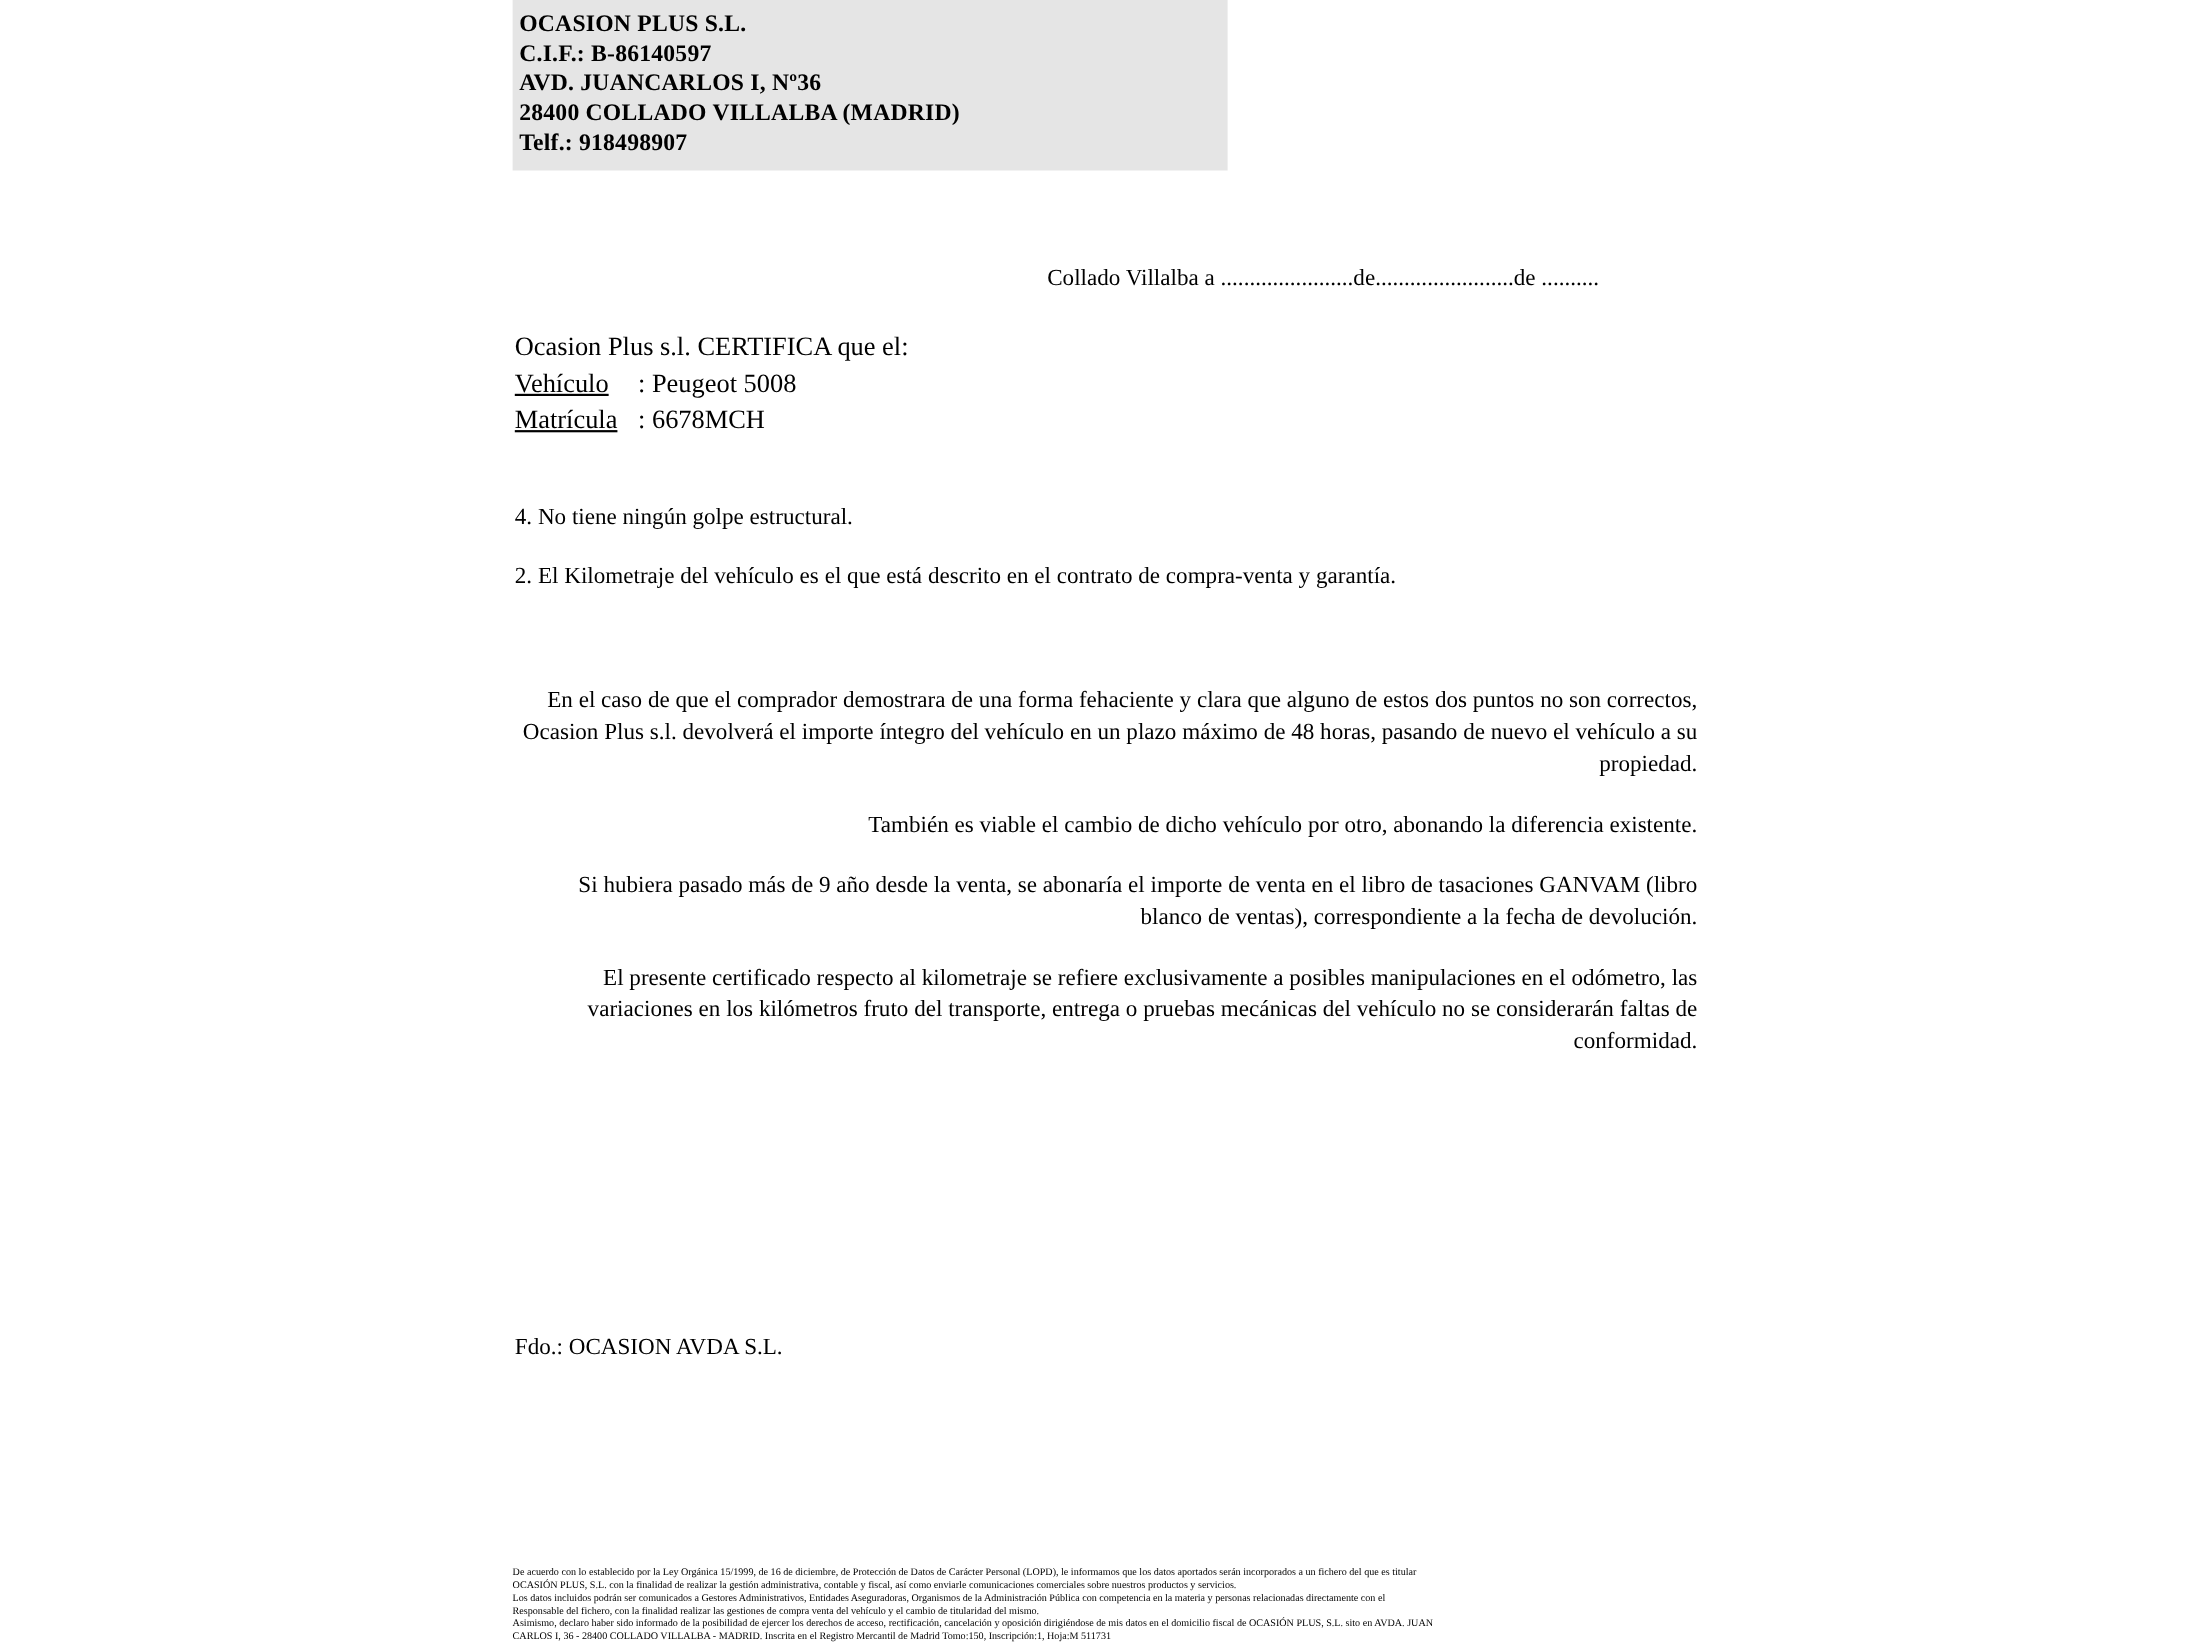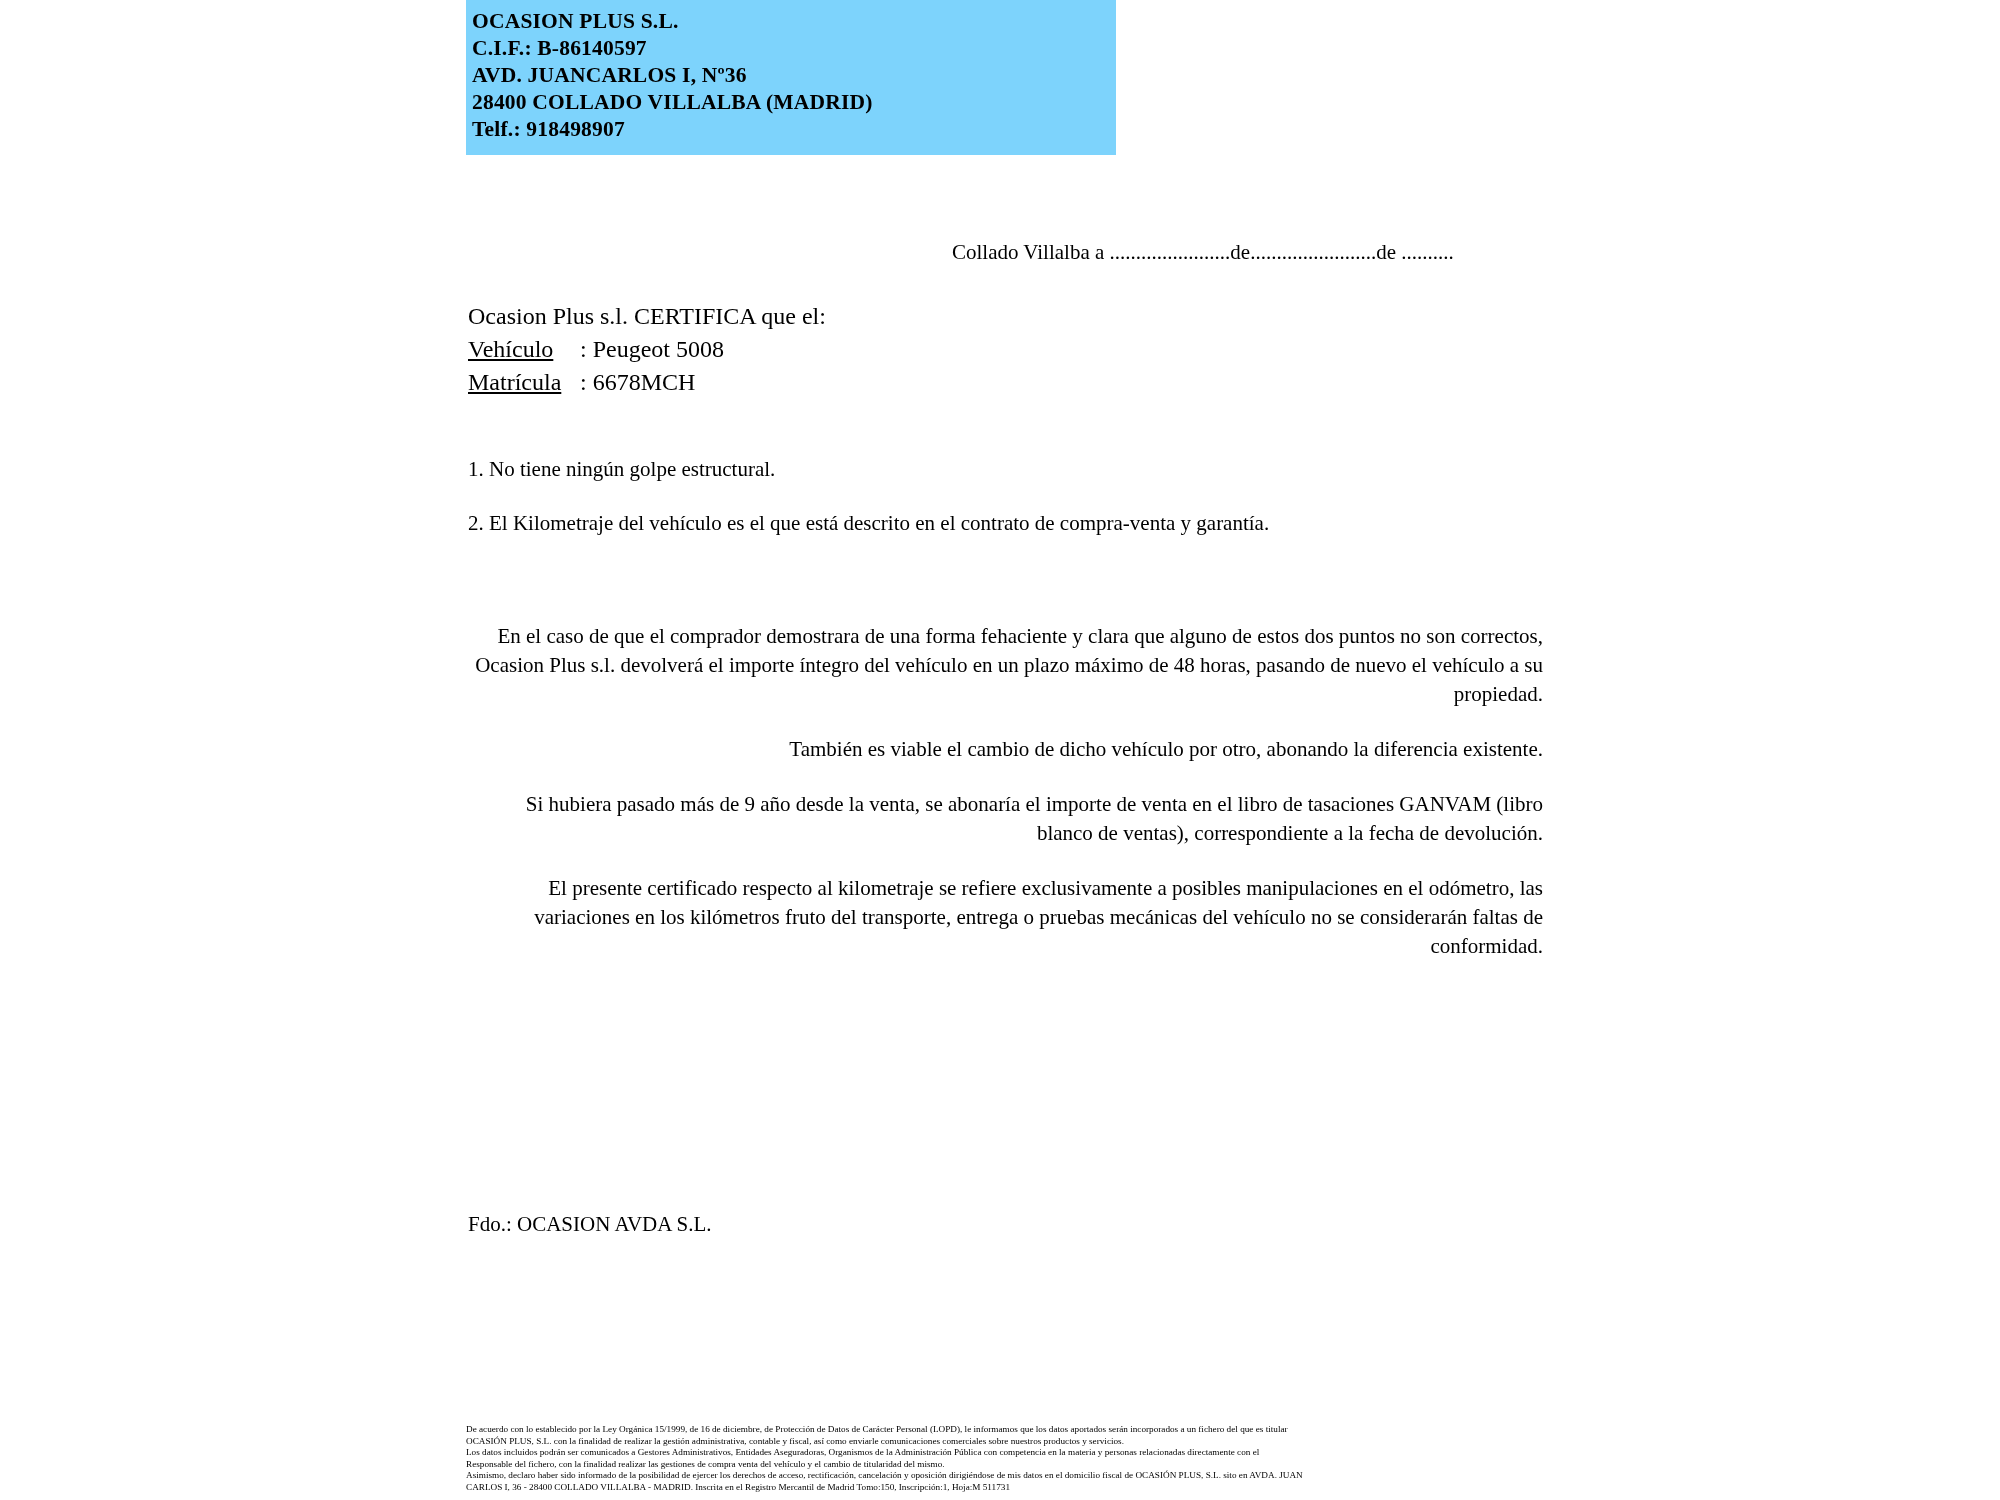--- a/index.html
+++ b/index.html
@@ -19,21 +19,21 @@
     width: 2000px;
     height: 1500px;
   }
 
   
   .letterhead {
     position: absolute;
     left: 466px;
     top: 0px;
     width: 650px;
-    background: #7dd3fc;
+    background: #e5e5e5;
     padding: 8px 0 12px 6px;
     box-sizing: border-box;
   }
   .letterhead .lh-line {
     font-family: "Liberation Serif", serif;
     font-weight: bold;
     font-size: 21.5px;
     line-height: 27px;
     letter-spacing: 0.2px;
     white-space: nowrap;
@@ -135,21 +135,21 @@
     <div class="c-row">Ocasion Plus s.l. CERTIFICA que el:</div>
     <div class="c-row">
       <span class="u-label">Vehículo</span><span>: Peugeot 5008</span>
     </div>
     <div class="c-row">
       <span class="u-label">Matrícula</span><span>: 6678MCH</span>
     </div>
   </div>
 
   <div class="points">
-    <div class="pt">1. No tiene ningún golpe estructural.</div>
+    <div class="pt">4. No tiene ningún golpe estructural.</div>
     <div class="pt">2. El Kilometraje del vehículo es el que está descrito en el contrato de compra-venta y garantía.</div>
   </div>
 
   <div class="body-copy">
     <p>En el caso de que el comprador demostrara de una forma fehaciente y clara que alguno de estos dos puntos no son correctos, Ocasion Plus s.l. devolverá el importe íntegro del vehículo en un plazo máximo de 48 horas, pasando de nuevo el vehículo a su propiedad.</p>
     <p>También es viable el cambio de dicho vehículo por otro, abonando la diferencia existente.</p>
     <p>Si hubiera pasado más de 9 año desde la venta, se abonaría el importe de venta en el libro de tasaciones GANVAM (libro blanco de ventas), correspondiente a la fecha de devolución.</p>
     <p>El presente certificado respecto al kilometraje se refiere exclusivamente a posibles manipulaciones en el odómetro, las variaciones en los kilómetros fruto del transporte, entrega o pruebas mecánicas del vehículo no se considerarán faltas de conformidad.</p>
   </div>
 

